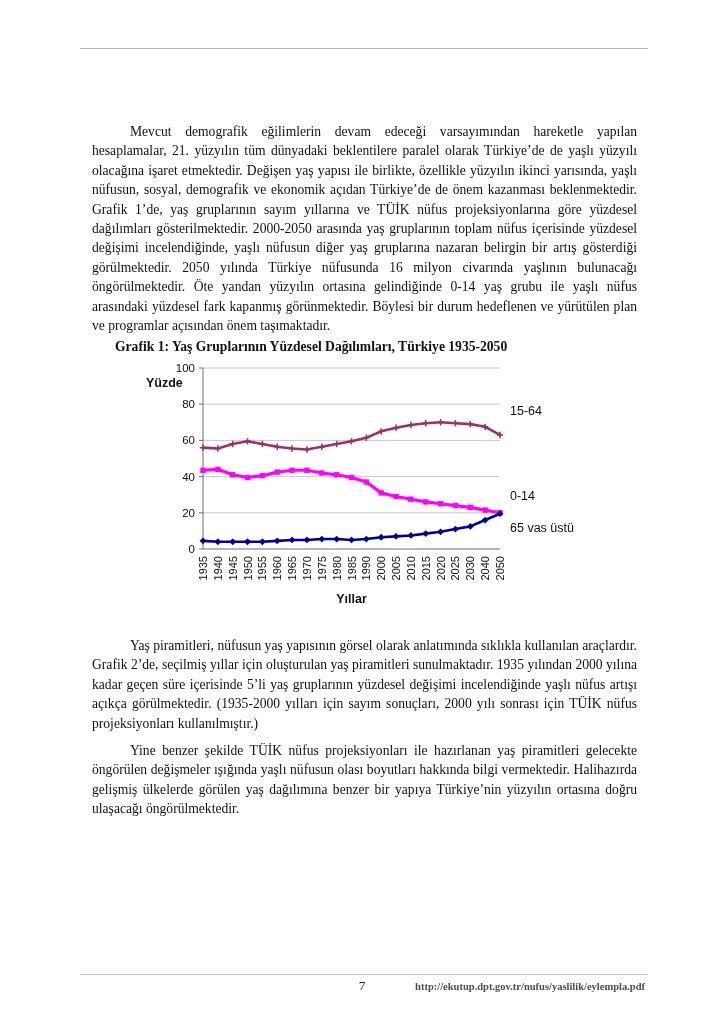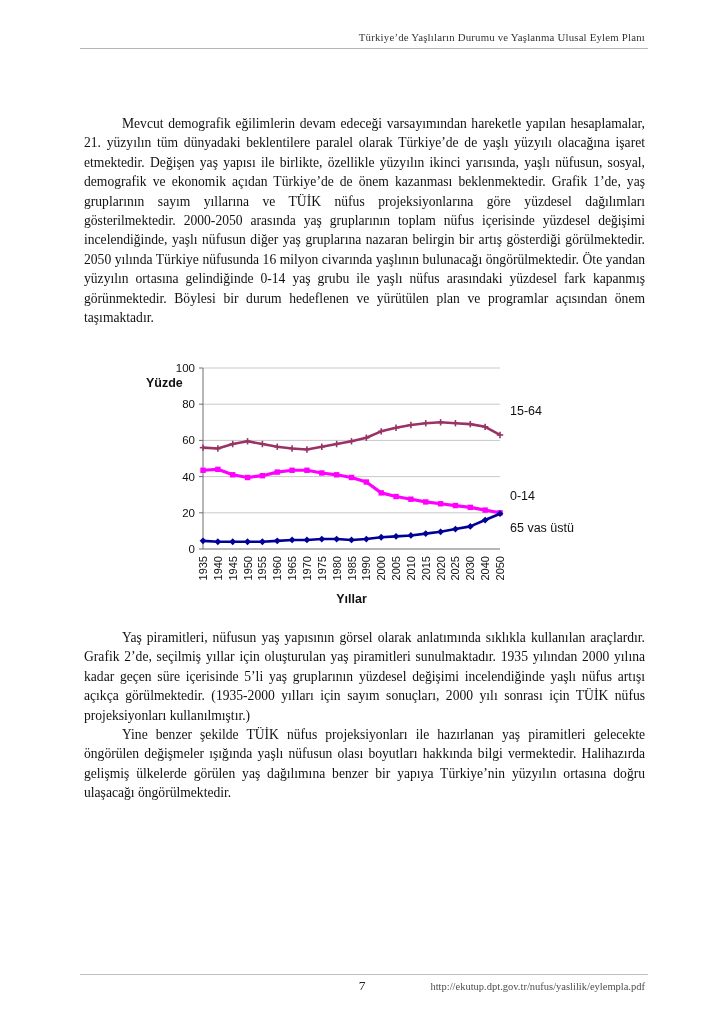--- a/index.html
+++ b/index.html
@@ -13,54 +13,54 @@
     text-align:right;font-size:10.8px;color:#333;letter-spacing:.2px;
   }
   .header-rule{
     position:absolute;top:48px;left:80px;right:76px;height:0;
     border-top:1px solid #b5b5b5;
   }
   .text-block{
     position:absolute;left:84px;width:561px;
     font-size:13.6px;line-height:19.4px;text-align:justify;
   }
-  .text-block p{margin:0;text-indent:38px;}
+  .text-block p{margin:8px;text-indent:38px;}
   #p1-block{top:114px;}
   #p23-block{top:628px;}
   .chart-title{
     position:absolute;top:339px;left:115px;
     font-size:13.6px;font-weight:bold;white-space:nowrap;
   }
   .chart-wrap{position:absolute;top:356px;left:140px;width:450px;height:258px;}
   .chart-wrap svg{font-family:"Liberation Sans","DejaVu Sans",sans-serif;}
   .footer-rule{
     position:absolute;top:974px;left:80px;right:76px;height:0;
     border-top:1px solid #c0c0c0;
   }
   .footer-page{
     position:absolute;top:978px;left:0;width:724px;text-align:center;
     font-size:13.5px;color:#222;
   }
   .footer-url{
     position:absolute;top:981px;right:79px;
-    font-size:10.5px;color:#4d4d4d;
+    font-size:10.5px;color:#4d4d4d;font-weight:bold;
   }
 </style>
 </head>
 <body>
 
 <div class="page">
 
-  <div class="header-title">Türkiye’de Yaşlıların Durumu ve Yaşlanma Ulusal Eylem Planı</div>
   <div class="header-rule"></div>
 
   <div class="text-block" id="p1-block">
     <p>Mevcut demografik eğilimlerin devam edeceği varsayımından hareketle yapılan hesaplamalar, 21. yüzyılın tüm dünyadaki beklentilere paralel olarak Türkiye’de de yaşlı yüzyılı olacağına işaret etmektedir. Değişen yaş yapısı ile birlikte, özellikle yüzyılın ikinci yarısında, yaşlı nüfusun, sosyal, demografik ve ekonomik açıdan Türkiye’de de önem kazanması beklenmektedir. Grafik 1’de, yaş gruplarının sayım yıllarına ve TÜİK nüfus projeksiyonlarına göre yüzdesel dağılımları gösterilmektedir. 2000-2050 arasında yaş gruplarının toplam nüfus içerisinde yüzdesel değişimi incelendiğinde, yaşlı nüfusun diğer yaş gruplarına nazaran belirgin bir artış gösterdiği görülmektedir. 2050 yılında Türkiye nüfusunda 16 milyon civarında yaşlının bulunacağı öngörülmektedir. Öte yandan yüzyılın ortasına gelindiğinde 0-14 yaş grubu ile yaşlı nüfus arasındaki yüzdesel fark kapanmış görünmektedir. Böylesi bir durum hedeflenen ve yürütülen plan ve programlar açısından önem taşımaktadır.</p>
   </div>
 
+  <div class="chart-title">Grafik 1: Yaş Gruplarının Yüzdesel Dağılımları, Türkiye 1935-2050</div>
 
   <div class="chart-wrap">
     <svg id="chart-svg" width="450" height="258" viewBox="0 0 450 258">
         <line x1="59" y1="193" x2="63" y2="193" stroke="#6e6e6e" stroke-width="1"></line>
         <text x="55" y="197" text-anchor="end" font-size="11.5" fill="#111">0</text>
         <line x1="63" y1="156.8" x2="360" y2="156.8" stroke="#c9c9c9" stroke-width="1"></line>
         <line x1="59" y1="156.8" x2="63" y2="156.8" stroke="#6e6e6e" stroke-width="1"></line>
         <text x="55" y="160.8" text-anchor="end" font-size="11.5" fill="#111">20</text>
         <line x1="63" y1="120.6" x2="360" y2="120.6" stroke="#c9c9c9" stroke-width="1"></line>
         <line x1="59" y1="120.6" x2="63" y2="120.6" stroke="#6e6e6e" stroke-width="1"></line>

